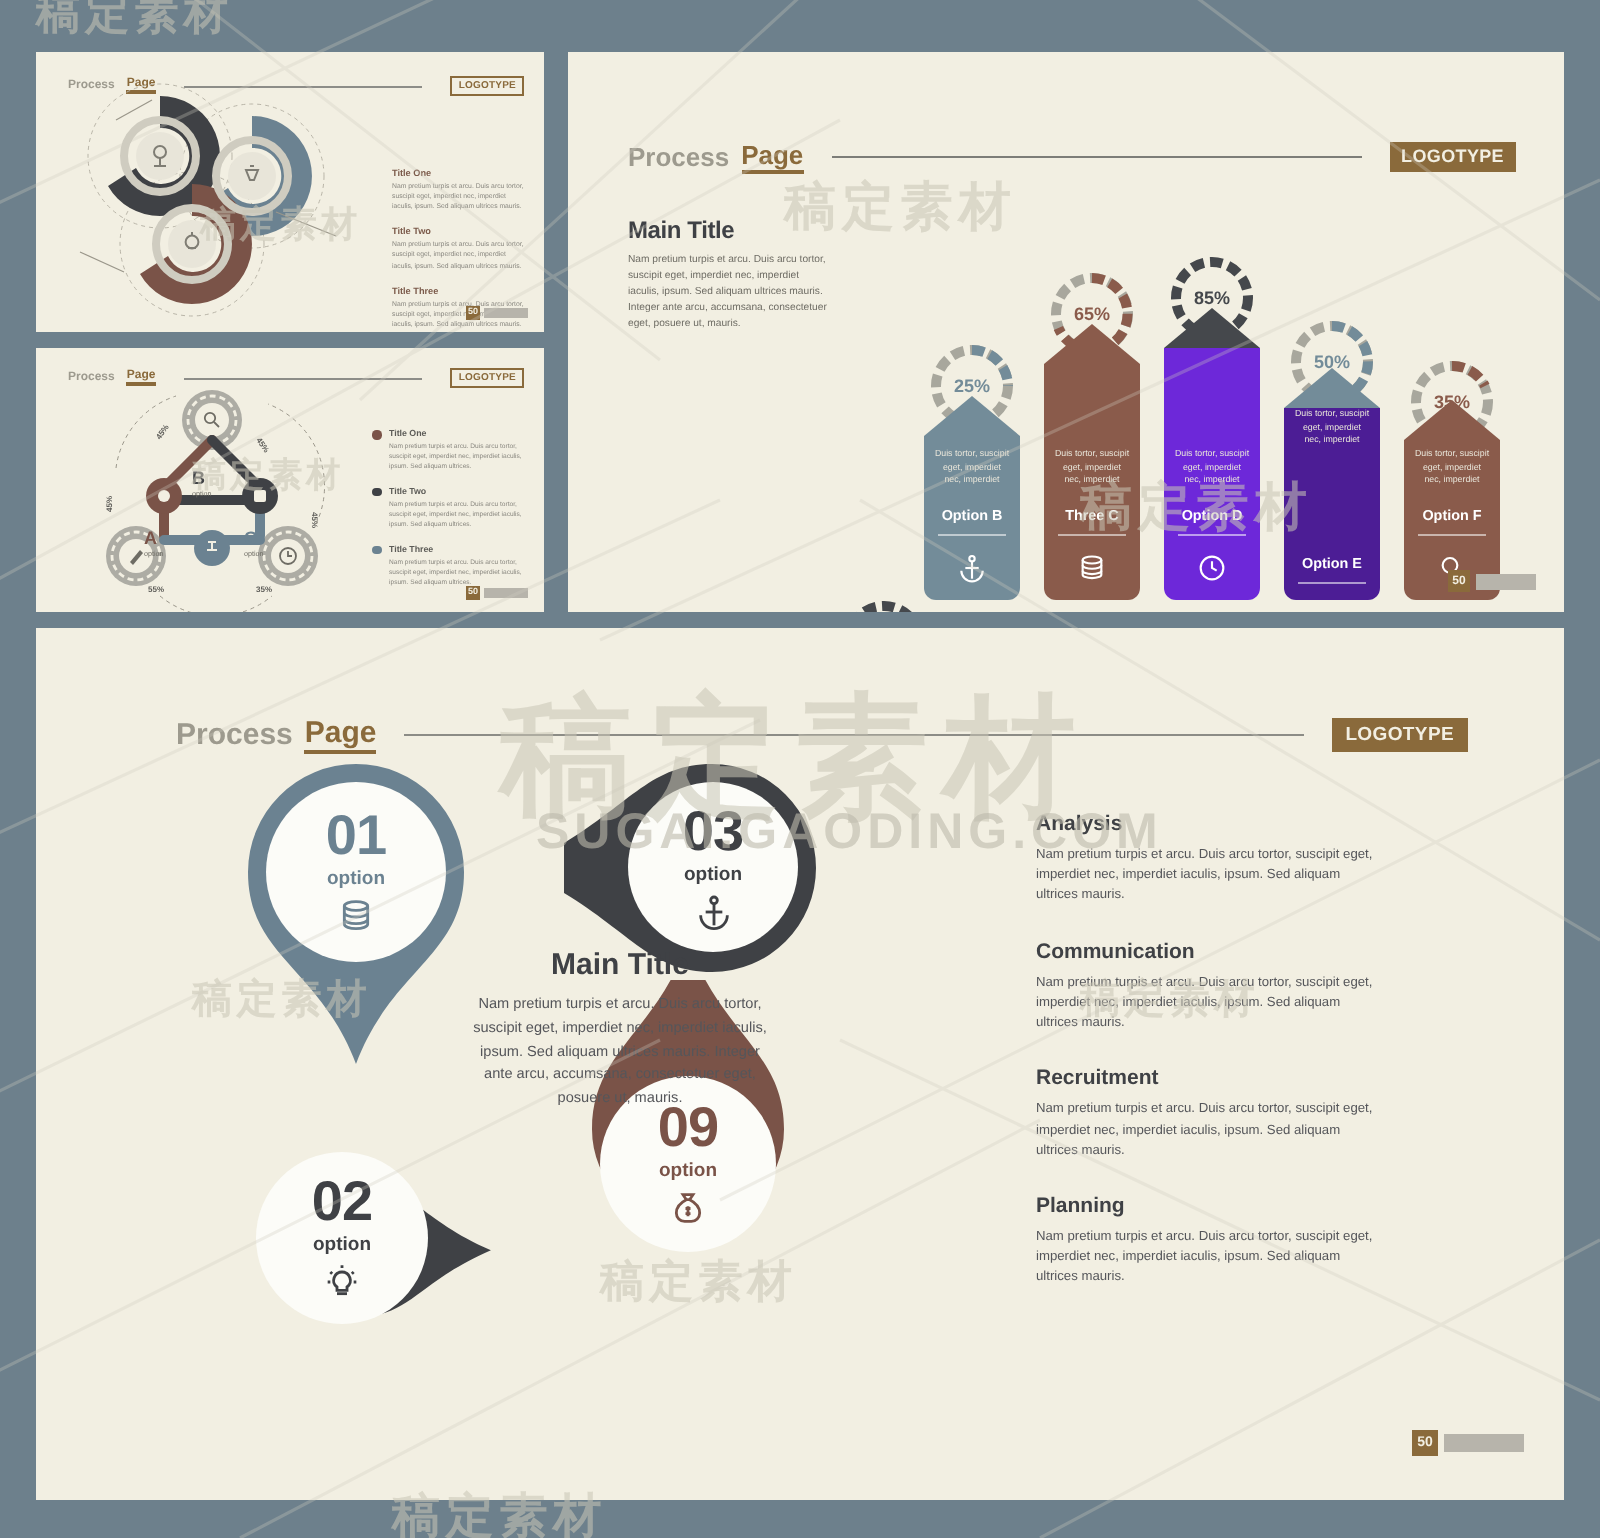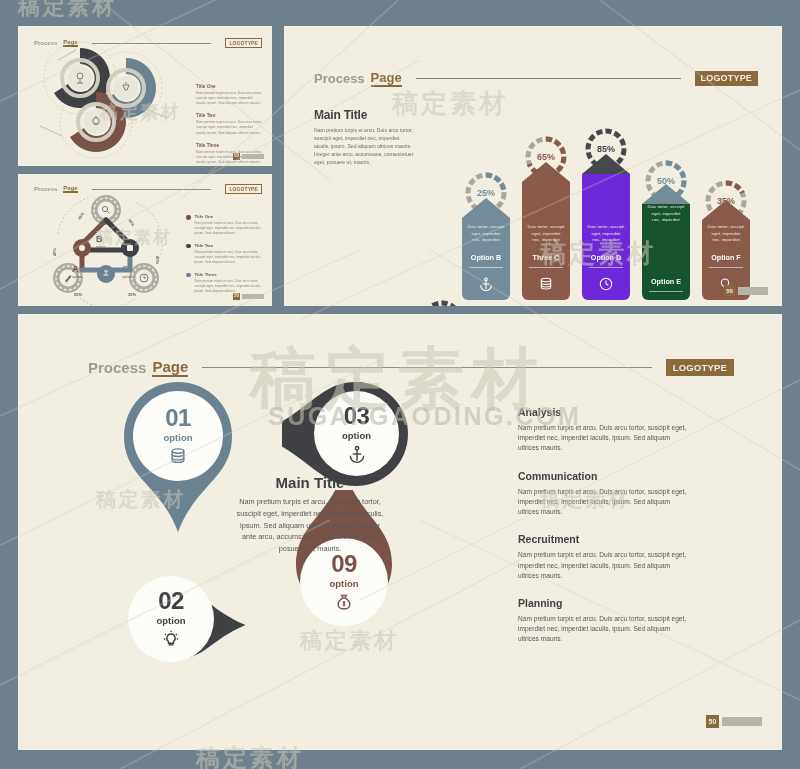--- a/index.html
+++ b/index.html
@@ -126,21 +126,21 @@
   #slide4 .pagebadge .num{font-size:7px;width:13px;height:13px;}
   #slide4 .pagebadge .bar{width:40px;height:9px;margin-left:3px;}
 
   .drops{position:absolute;left:90px;top:60px;width:360px;height:330px;}
   .drop{position:absolute;width:140px;height:160px;}
   .drop svg{position:absolute;inset:0;width:100%;height:100%;}
   .drop .disc{
     position:absolute;border-radius:50%;background:#fcfcf8;
     display:flex;flex-direction:column;align-items:center;justify-content:center;
   }
-  .drop .num{font-size:24px;font-weight:700;line-height:1;letter-spacing:-.5px;}
+  .drop .num{font-size:28px;font-weight:700;line-height:1;letter-spacing:-.5px;}
   .drop .opt{font-size:9.5px;font-weight:700;margin-top:2px;}
   .drop .dicon{width:20px;height:20px;margin-top:3px;}
   .drop .dicon svg{position:static;width:100%;height:100%;fill:none;stroke-width:1.7;}
 
   .s4-mid{position:absolute;left:216px;top:160px;width:152px;text-align:center;}
   .s4-mid h2{margin:0 0 5px;font-size:15px;color:#3f4145;font-weight:700;}
   .s4-mid p{margin:0;font-size:7.3px;line-height:1.62;color:#55565a;}
 
   .s4-right{position:absolute;left:500px;top:92px;width:170px;}
   .s4-right h3{margin:0 0 5px;font-size:10.5px;color:#3f4145;font-weight:700;}
@@ -398,21 +398,21 @@
       </div>
 
       <div class="arrow-col" style="left:240px;">
         <div class="pct" style="left:1px;top:24px;">
           <svg viewBox="0 0 46 46">
               <circle cx="23" cy="23" r="18" fill="none" stroke="#a8a79d" stroke-width="5" stroke-dasharray="6.2 3.1"></circle>
             <path d="M23 5 A18 18 0 0 1 23 41" fill="none" stroke="#738c99" stroke-width="5" stroke-dasharray="6.2 3.1"></path>
             </svg>
           <span style="color:#738c99">50%</span>
         </div>
-        <div class="arrow-body" style="background:#14532d;height:96px;margin-top:70px;gap:44px;">
+        <div class="arrow-body" style="background:#4c1d95;height:96px;margin-top:70px;gap:44px;">
           <span class="arrow-tip" style="border-bottom:20px solid #738c99;"></span>
           <div class="arrow-txt">Duis tortor, suscipit eget, imperdiet nec, imperdiet</div>
           <div class="arrow-label">Option E</div>
           <div class="arrow-icon">
             <svg viewBox="0 0 24 24">
                 <path d="M9 4h6l-2 3h-2z"></path>
                 <path d="M13 7c4 2 6 5 6 8a5 5 0 0 1-5 5h-4a5 5 0 0 1-5-5c0-3 2-6 6-8"></path>
                 <path d="M12 11v6M10.5 12.3h3M10.5 15.4h3"></path>
               </svg>
           </div>

